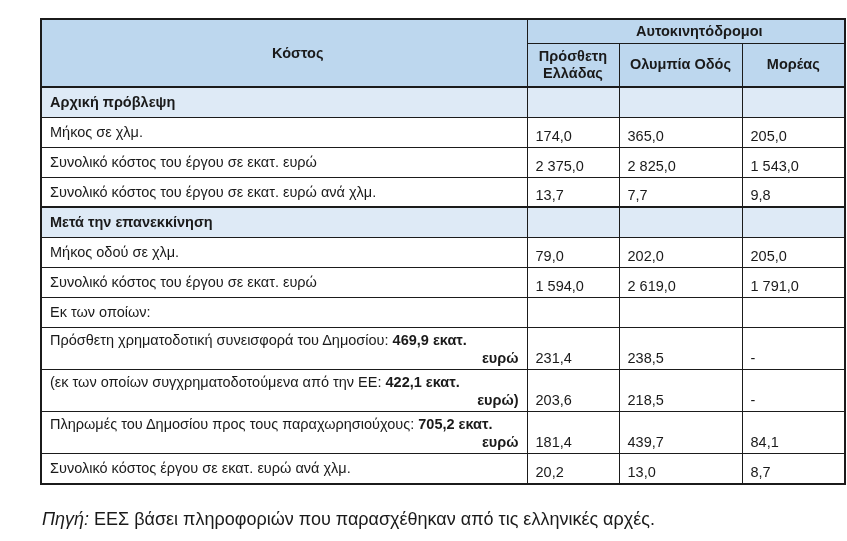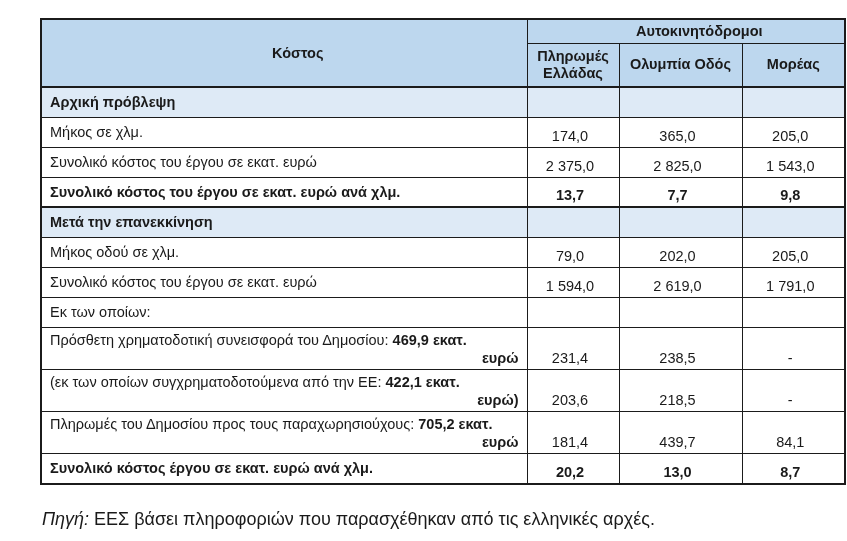--- a/index.html
+++ b/index.html
@@ -52,35 +52,35 @@
   tr.group-row th { height: 24px; padding-left: 35px; }
   tr.colhead-row th { height: 44px; line-height: 1.15; }
 
   tbody td.label {
     text-align: left;
     vertical-align: middle;
     padding-left: 8px;
     line-height: 1.25;
   }
   tbody td.val {
-    text-align: center;
+    text-align: left;
     vertical-align: bottom;
     padding-right: 14px;
     padding-bottom: 3px;
   }
   tbody tr { height: 30px; }
   tbody tr.twoline { height: 41px; padding-left: 10px; }
   tbody tr.twoline td.label { vertical-align: top; padding-top: 3px; }
 
   tr.section td {
     background: #DEEAF6;
     font-weight: bold;
     border-top: 2px solid #1b1b1b;
   }
-  tr.total td { font-weight: bold; margin-left: 28px; }
+  tr.total td { font-weight: normal; margin-left: 28px; }
   .b { font-weight: bold; }
   .bold-line2 { font-weight: bold; text-align: right; }
 
   .source {
     margin: 24px 0 0 42px;
     font-size: 18px;
   }
   .source .src-label { font-style: italic; }
 </style>
 </head>
@@ -95,21 +95,21 @@
         <col class="c-v1">
         <col class="c-v2">
         <col class="c-v3">
     </colgroup>
     <thead>
       <tr class="group-row">
         <th rowspan="2">Κόστος</th>
         <th colspan="3">Αυτοκινητόδρομοι</th>
       </tr>
       <tr class="colhead-row">
-        <th>Πληρωμές Ελλάδας</th>
+        <th>Πρόσθετη Ελλάδας</th>
         <th>Ολυμπία Οδός</th>
         <th>Μορέας</th>
       </tr>
     </thead>
     <tbody>
       <tr class="section">
         <td class="label">Αρχική πρόβλεψη</td>
         <td class="val"></td>
         <td class="val"></td>
         <td class="val"></td>

